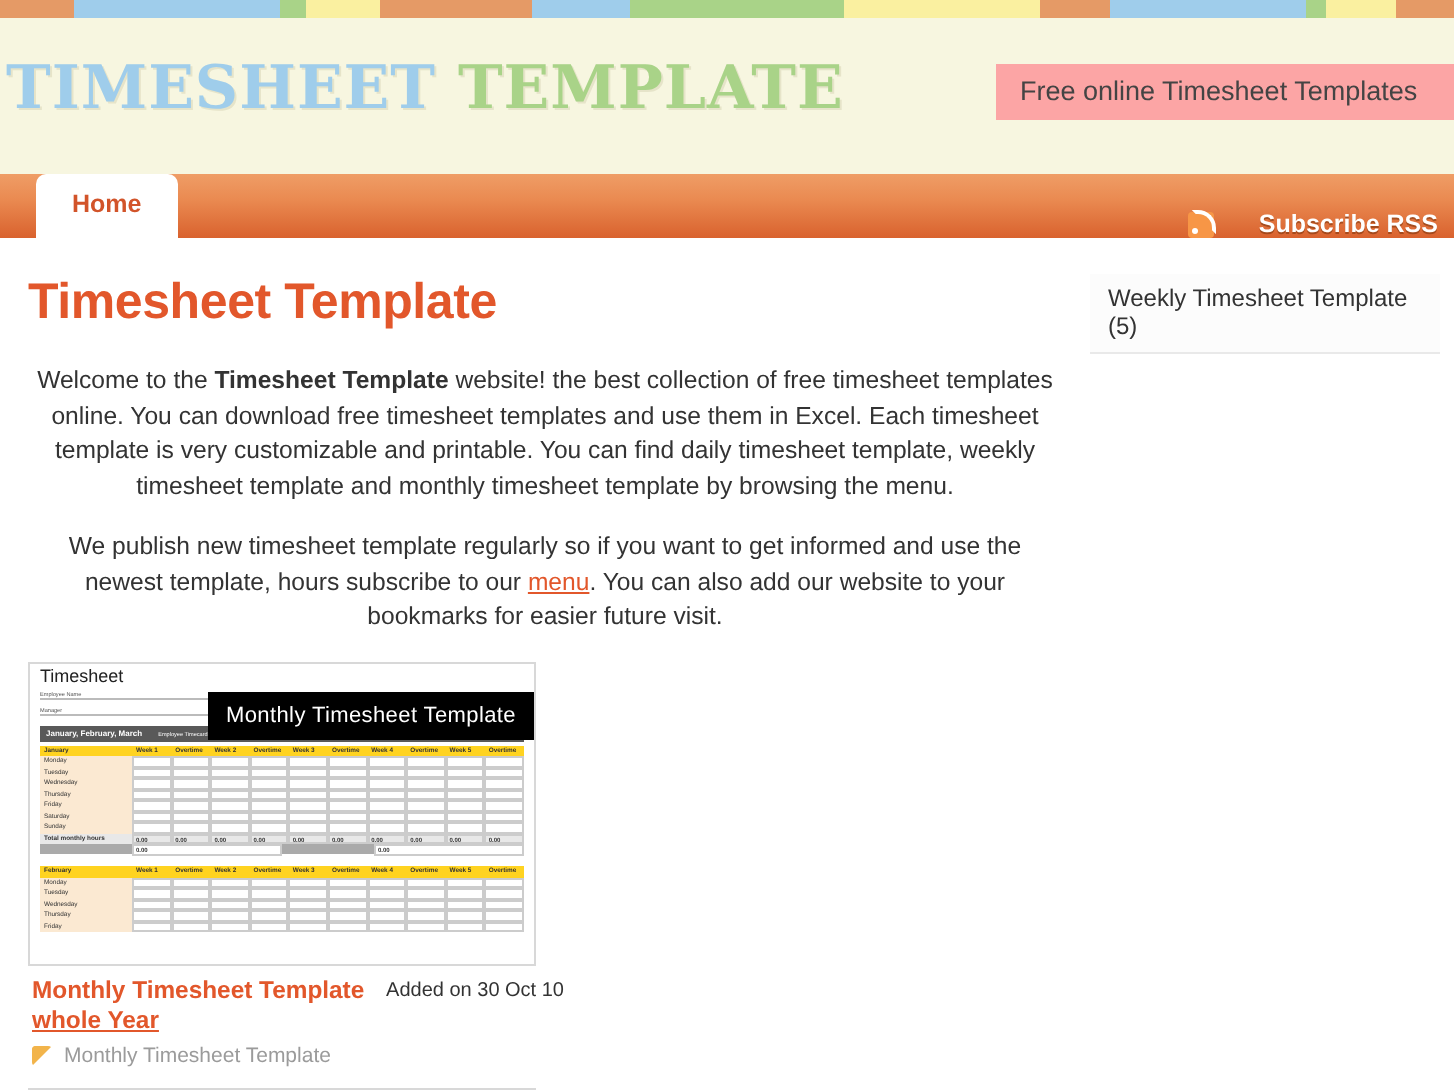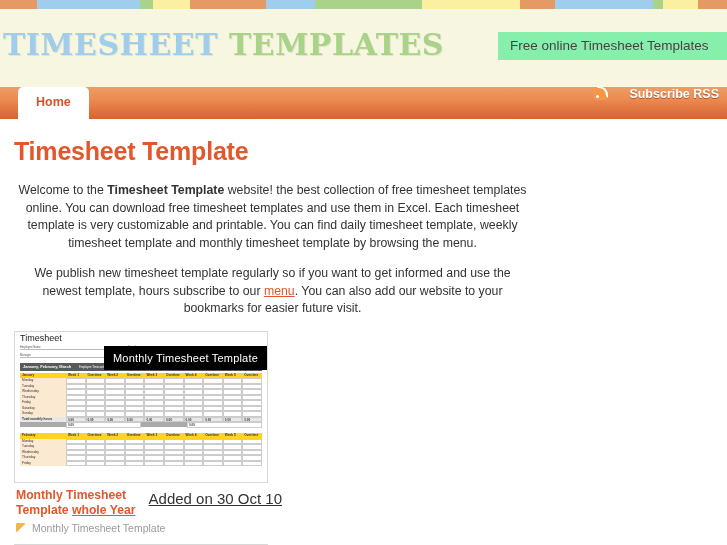--- a/index.html
+++ b/index.html
@@ -20,39 +20,39 @@
   #logo {
     position:absolute; left:3px; top:18px;
     font-family:"DejaVu Serif", serif;
     font-weight:bold; font-size:30px; letter-spacing:.5px;
     white-space:nowrap;
   }
   #logo .a { color:#9fcdeb; text-shadow:1px 1px 0 #e6e4c9; }
   #logo .b { color:#a9d388; text-shadow:1px 1px 0 #e6e4c9; }
   #tagline {
     position:absolute; right:0; top:23px;
-    background:#86efac; color:#444;
+    background:#fca5a5; color:#444;
     font-size:13.5px; padding:6px 9px 7px 12px;
     width:229px; text-align:left;
   }
 
   
   #nav {
     position:relative; height:32px; width:100%;
     background:linear-gradient(to bottom,#ef9d66 0%,#ea8a51 40%,#d9622e 100%);
   }
   #nav-tabs { position:absolute; left:18px; top:0; display:flex; }
   .tab {
     background:#fff; color:#d2542a; font-weight:bold; font-size:12.5px;
     padding:9px 18px 10px 18px; border-radius:5px 5px 0 0;
     line-height:13px; cursor:pointer;
   }
   #rss {
     position:absolute; right:8px; top:0; height:32px;
-    display:flex; align-items:flex-start; gap:22px;
+    display:flex; align-items:flex-end; gap:22px;
     color:#fff; font-weight:bold; font-size:12.5px;
     text-shadow:0 1px 0 rgba(120,50,10,.55);
     cursor:pointer;
   }
   #rss .rssicon {
     width:13px; height:13px; background:#f79646; border-radius:2px;
     position:relative; display:inline-block;
   }
   #rss .rssicon:after {
     content:""; position:absolute; left:2px; bottom:2px;
@@ -106,21 +106,21 @@
     background:#000; color:#fff; font-size:11px;
     padding:6px 9px; white-space:nowrap; letter-spacing:.2px;
   }
   .cap { padding:5px 0 0 2px; }
   .cap .row1 { display:flex; justify-content:space-between; align-items:flex-start; }
   .cap a.t {
     color:#e2572b; font-weight:bold; font-size:12.2px;
     text-decoration:none; line-height:15px; display:block; max-width:180px;
   }
   .cap a.t .u { text-decoration:underline; }
-  .cap .date { font-size:15px; color:#333; white-space:nowrap; padding-top:2px;text-decoration:underline; }
+  .cap .date { font-size:10px; color:#333; white-space:nowrap; padding-top:2px; }
   .cap .tagline2 { display:flex; align-items:center; gap:5px; margin-top:4px; }
   .tagicon { width:11px; height:10px; position:relative; display:inline-block; }
   .tagicon:before {
     content:""; position:absolute; left:0; top:0;
     width:0; height:0; border:5px solid transparent;
     border-left-color:#f2b44b; border-top-color:#f2b44b; border-radius:2px;
   }
   .cap .tagtxt { font-size:10.5px; color:#9b9b9b; }
 
   
@@ -149,21 +149,21 @@
     <i style="background: rgb(229, 154, 102); width: 70px;"></i>
     <i style="background: rgb(159, 205, 235); width: 200px;"></i>
     <i style="background: rgb(169, 211, 136); width: 22px;"></i>
     <i style="background: rgb(250, 240, 160); width: 70px;"></i>
     <i style="background: rgb(229, 154, 102); width: 60px;"></i>
   </div>
 
 <div id="header">
   <div id="logo">
     <span class="a">TIMESHEET</span>
-    <span class="b">TEMPLATES</span>
+    <span class="b">TEMPLATE</span>
   </div>
   <div id="tagline">Free online Timesheet Templates</div>
 </div>
 
 <div id="nav">
   <div id="nav-tabs">
     <div class="tab">Home</div>
   </div>
   <div id="rss">
     <span class="rssicon"></span>
@@ -442,18 +442,19 @@
         </div>
 
       </div>
 
     </div>
   </div>
 
   <div id="sidebar">
     <div class="widget">
       <ul>
+        <li>Weekly Timesheet Template (5)</li>
       </ul>
     </div>
   </div>
 
  </div>
 </div>
 
 </body></html>

